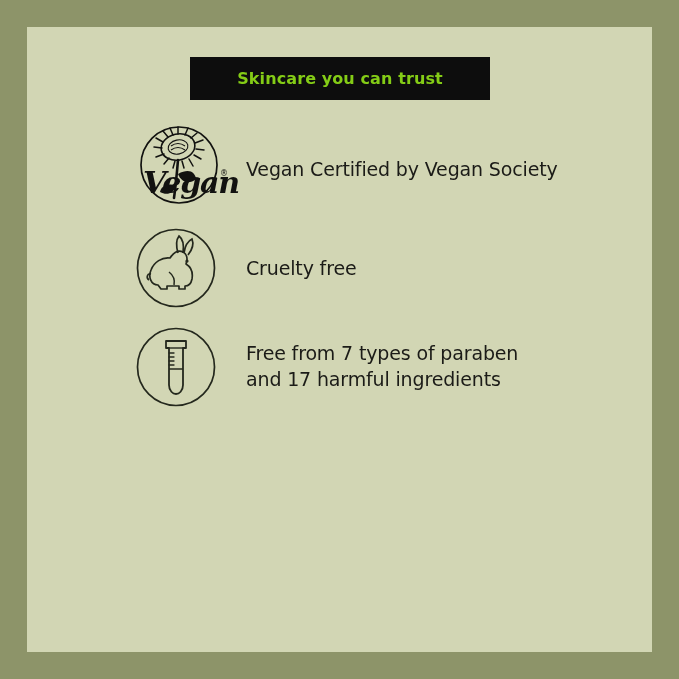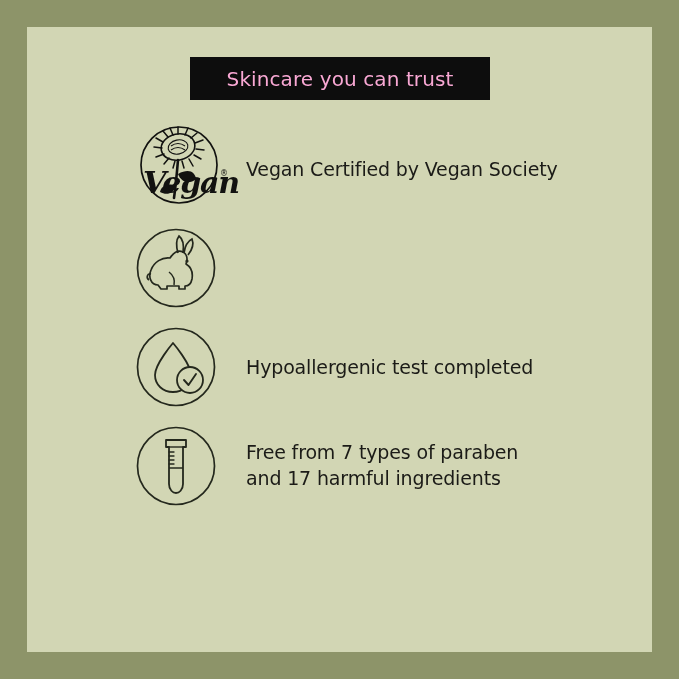--- a/index.html
+++ b/index.html
@@ -42,24 +42,24 @@
     top: 30px;
     width: 300px;
     height: 43px;
     background: #0d0d0d;
     display: flex;
     align-items: center;
     justify-content: center;
   }
 
   .title-text {
-    color: #f9a8d4;
-    font-family: "DejaVu Sans", sans-serif;
-    font-size: 20px;
-    font-weight: normal;
+    color: #84cc16;
+    font-family: "DejaVu Sans", sans-serif;
+    font-size: 16px;
+    font-weight: bold;
     letter-spacing: 0.1px;
     white-space: nowrap;
     line-height: 1;
   }
 
   
   .rows {
     position: absolute;
     left: 0;
     top: 92px;
@@ -195,35 +195,23 @@
             <path d="M43 26 C41 19 41 13 44 9 C48 12 49 19 48 26" stroke="#24281d" stroke-width="1.7" fill="none"></path>
             <path d="M49 26 C50 19 53 14 57 12 C59 17 57 23 53 28" stroke="#24281d" stroke-width="1.7" fill="none"></path>
 
             <circle cx="52" cy="34" r="1.6" fill="#24281d"></circle>
 
             <path d="M16 47 C12 46 11 51 14 53" stroke="#24281d" stroke-width="1.7" fill="none"></path>
 
             <path d="M34 45 C38 48 40 53 39 58" stroke="#24281d" stroke-width="1.5" fill="none"></path>
           </svg>
         </div>
+        <div class="row-label">Cruelty free</div>
       </div>
 
-      <div class="row">
-        <div class="row-icon">
-          <svg width="82" height="82" viewBox="0 0 82 82" fill="none">
-            <circle cx="41" cy="41" r="38.5" stroke="#24281d" stroke-width="1.7" fill="none"></circle>
-
-            <path d="M38 17 C38 17 20 38 20 49 C20 59 28 66 38 66 C48 66 56 59 56 49 C56 38 38 17 38 17 Z" stroke="#24281d" stroke-width="1.8" fill="none" stroke-linejoin="round"></path>
-
-            <circle cx="55" cy="54" r="13" fill="#d2d6b4" stroke="#24281d" stroke-width="1.8"></circle>
-            <path d="M49 54 L53.5 59 L61 48" stroke="#24281d" stroke-width="1.9" fill="none" stroke-linecap="round" stroke-linejoin="round"></path>
-          </svg>
-        </div>
-        <div class="row-label">Hypoallergenic test completed</div>
-      </div>
 
 
       <div class="row">
         <div class="row-icon">
           <svg width="82" height="82" viewBox="0 0 82 82" fill="none">
             <circle cx="41" cy="41" r="38.5" stroke="#24281d" stroke-width="1.7" fill="none"></circle>
 
             <path d="M31 15 L51 15 L51 22 L48 22 L48 59 C48 65 44 68 41 68
                      C38 68 34 65 34 59 L34 22 L31 22 Z" stroke="#24281d" stroke-width="1.8" fill="none" stroke-linejoin="round"></path>
             <path d="M34 22 L48 22" stroke="#24281d" stroke-width="1.4"></path>

